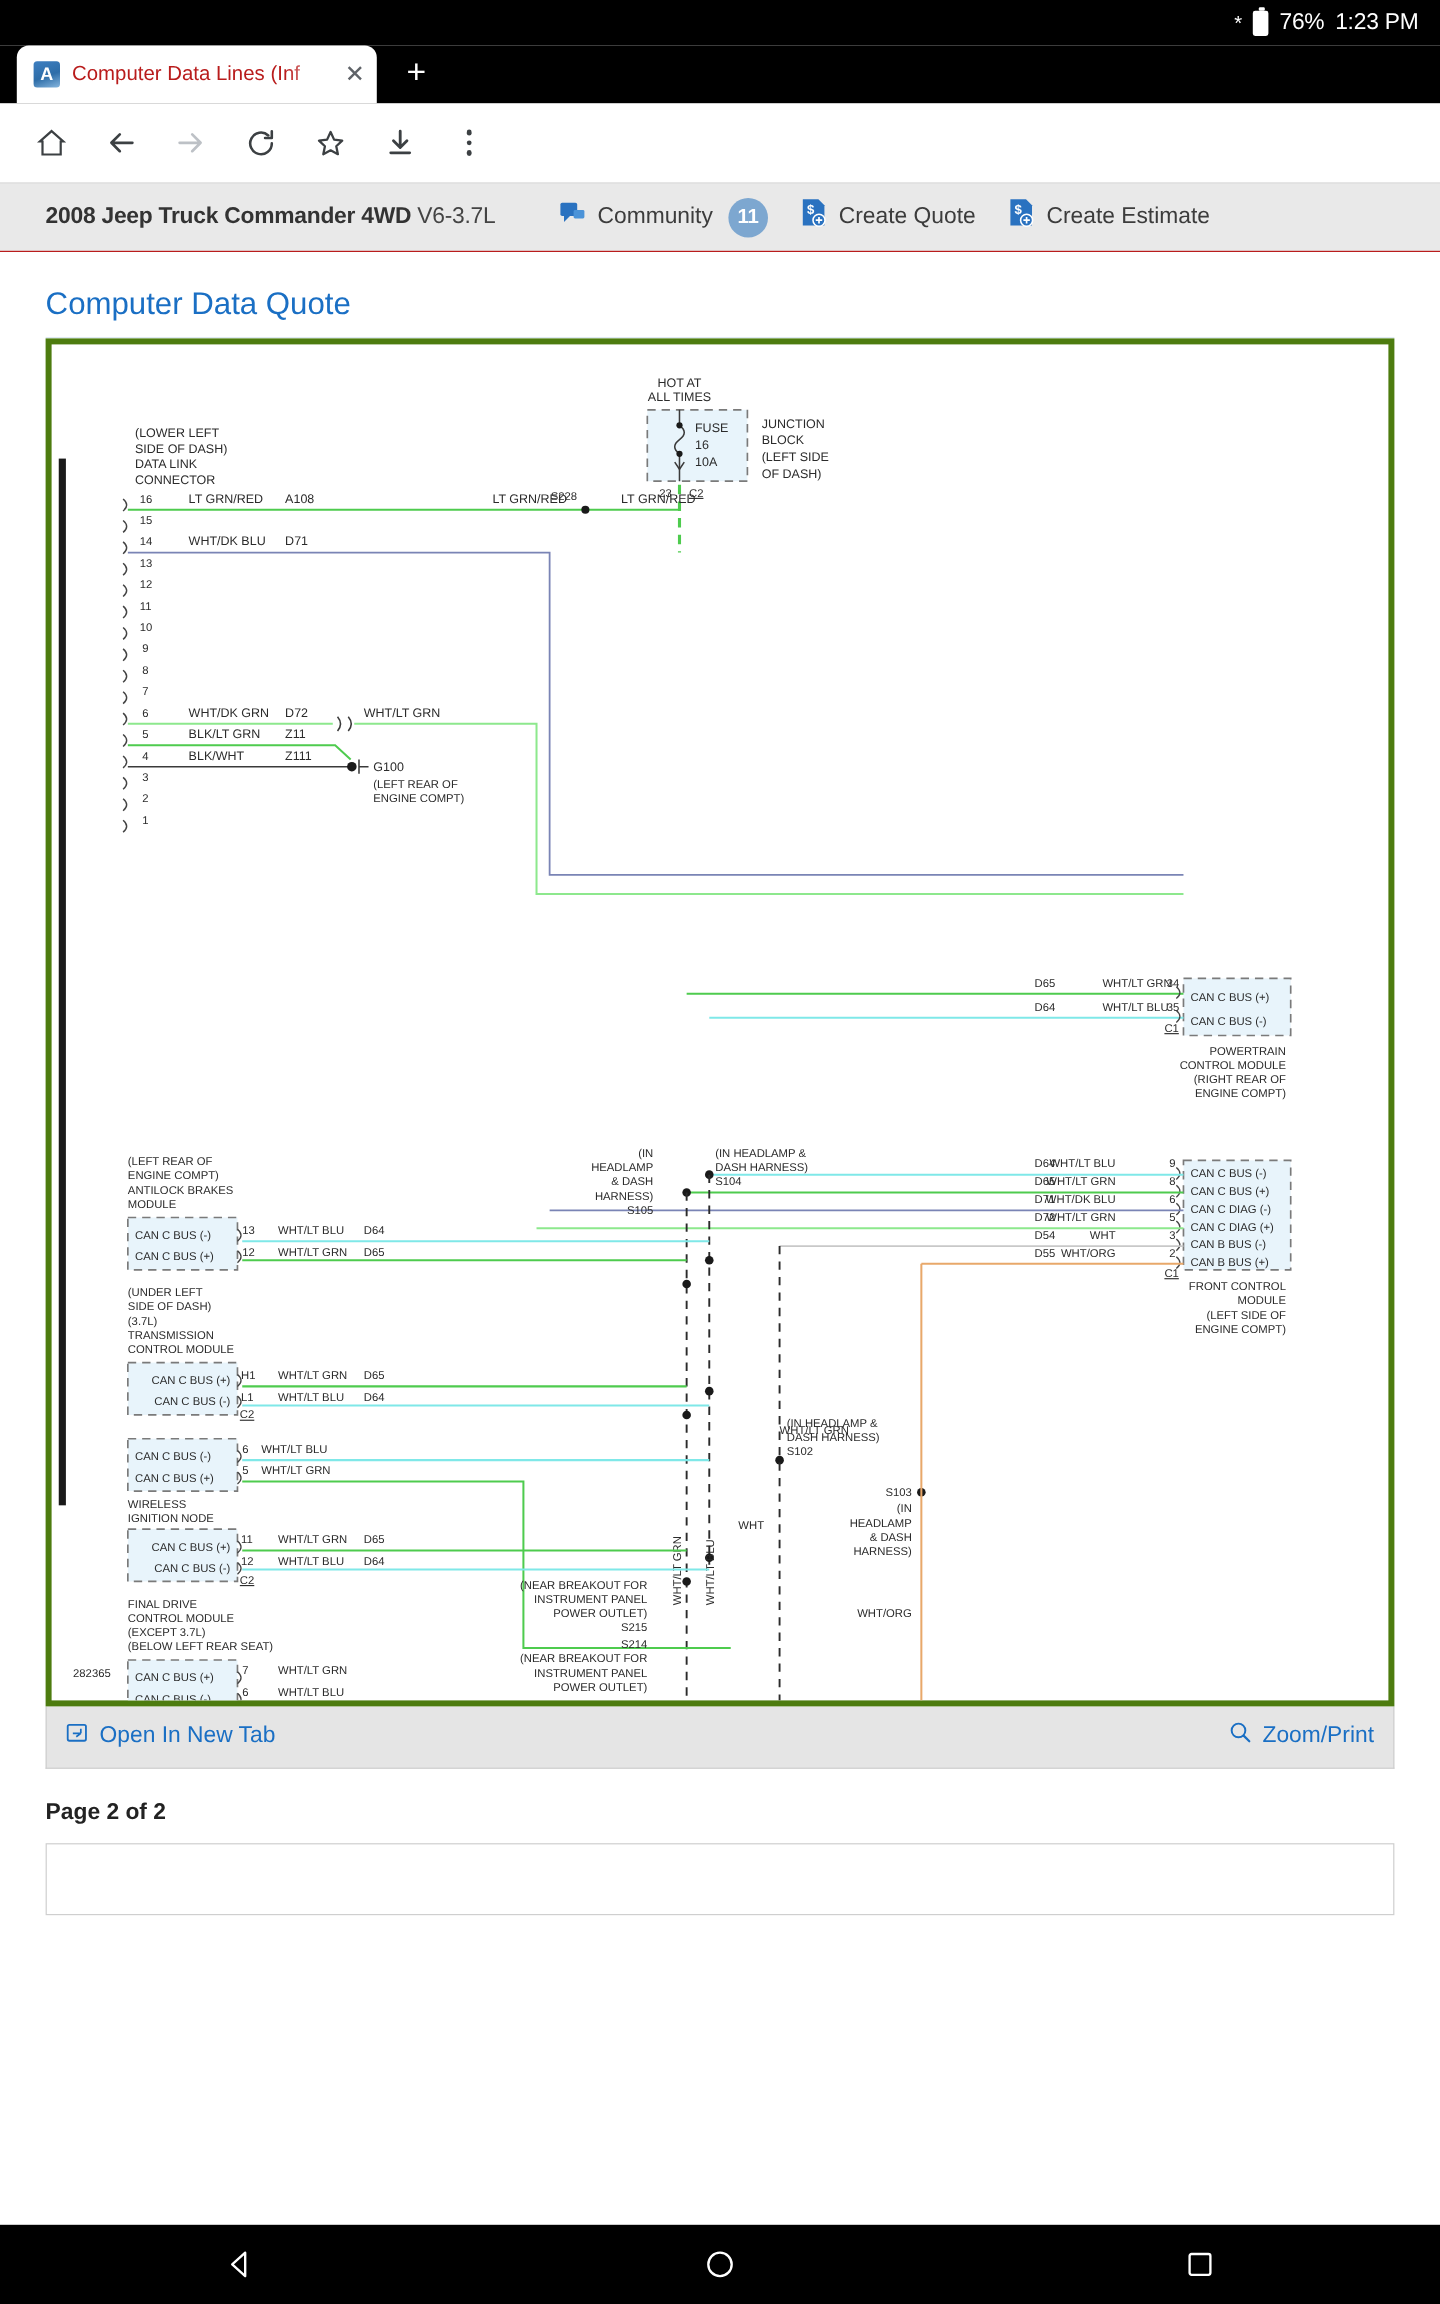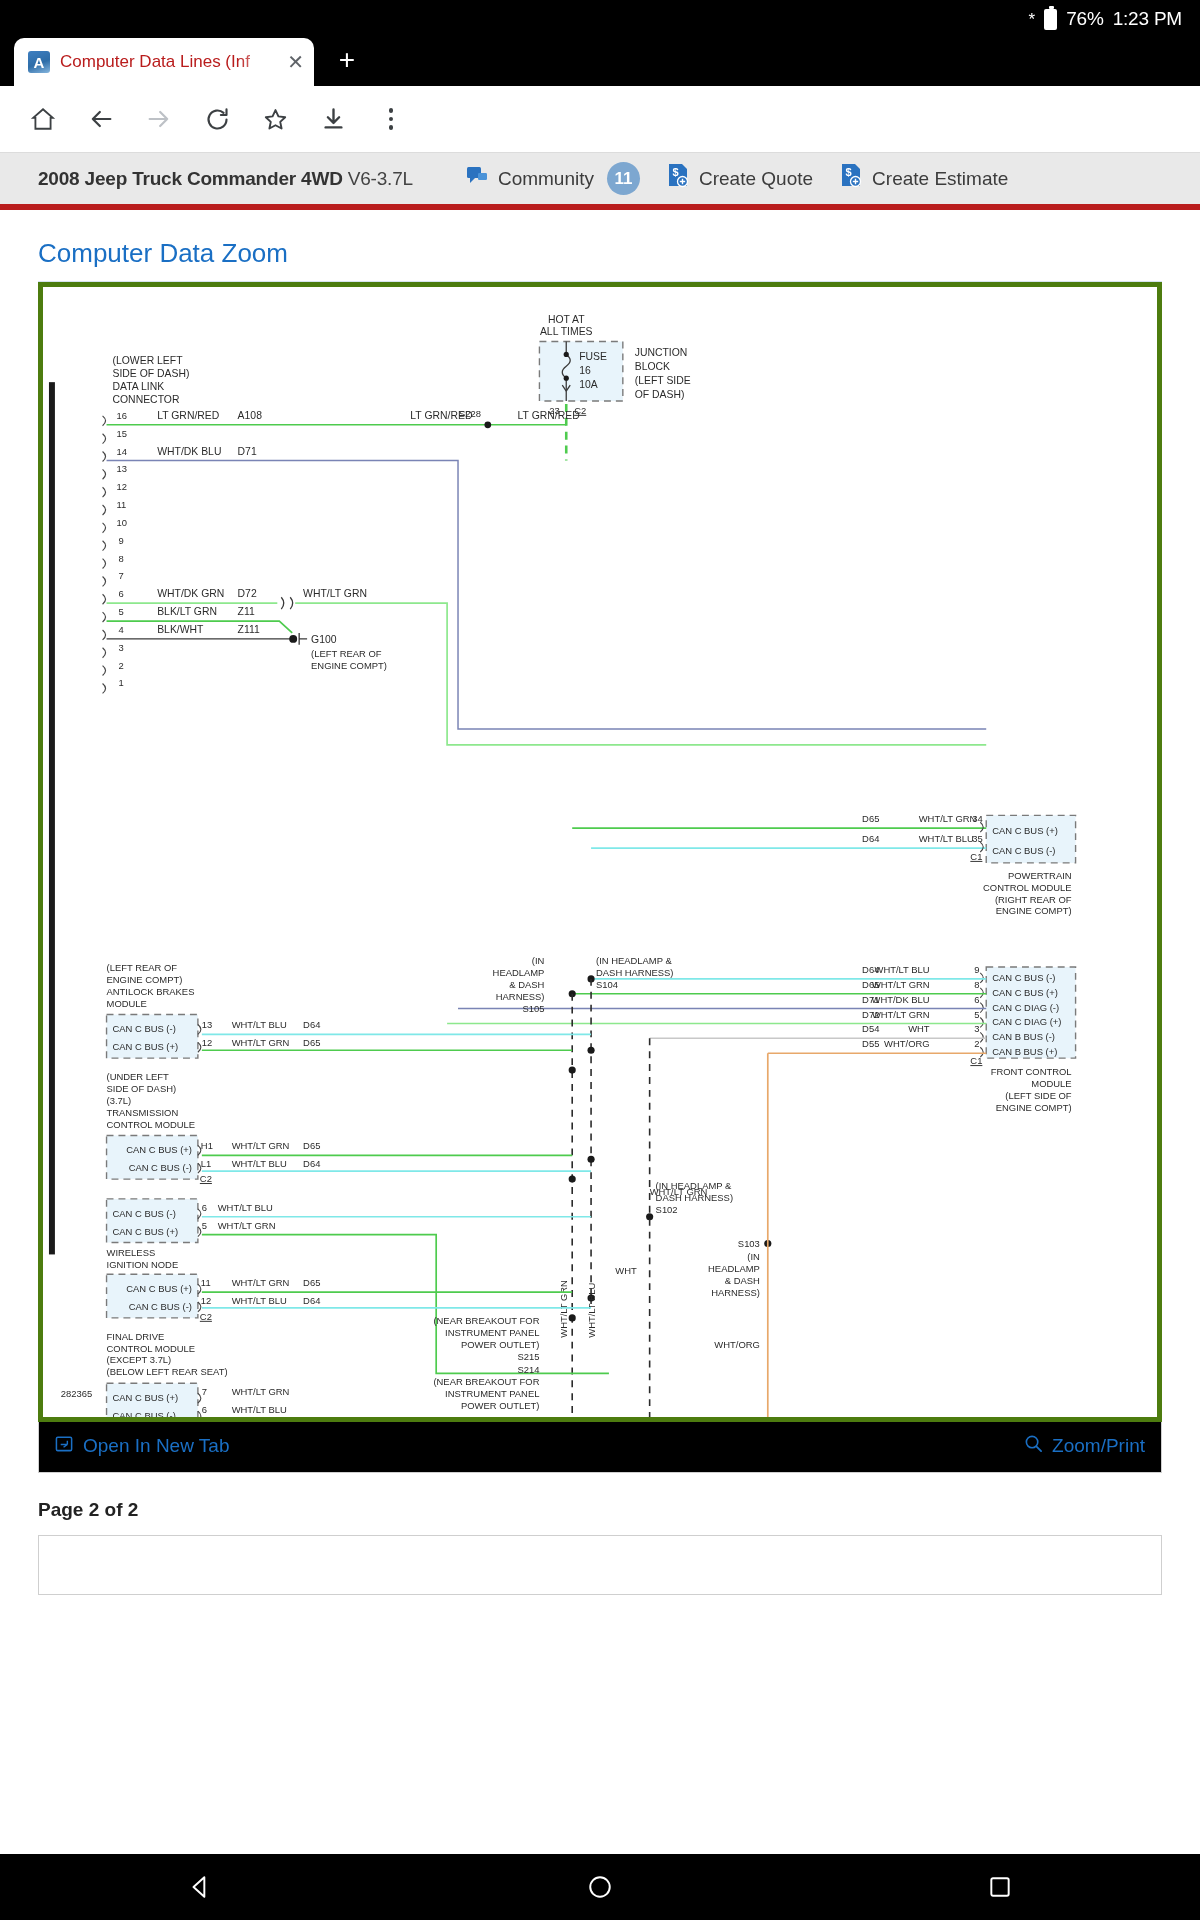--- a/index.html
+++ b/index.html
@@ -64,21 +64,21 @@
     mask-image:linear-gradient(to right,#000 93%,transparent 100%);}
   .urltext b{color:#202124;font-weight:400}
   .lock{width:15px;height:19px;position:relative;flex:0 0 auto}
   .lock i{position:absolute;bottom:0;left:0;width:15px;height:11px;background:#202124;border-radius:2px;display:block}
   .lock u{position:absolute;top:0;left:3px;width:9px;height:10px;border:2.5px solid #202124;border-bottom:none;border-radius:5px 5px 0 0;display:block}
   .menu-dots{display:flex;flex-direction:column;gap:4px;align-items:center}
   .menu-dots span{width:4.5px;height:4.5px;border-radius:50%;background:#3c4043;display:block}
 
   
   .vehbar{
-    height:58px;background:#e9e9e9;border-top:1px solid #dcdcdc;border-bottom:6px solid #b91c1c;
+    height:58px;background:#e9e9e9;border-top:1px solid #dcdcdc;border-bottom:1px solid #b91c1c;
     display:flex;align-items:center;padding-left:38px;gap:0;
   }
   .vehname{font-size:19px;color:#333;font-weight:bold;letter-spacing:-.2px}
   .vehname em{font-weight:normal;font-style:normal;color:#444}
   .vactions{display:flex;align-items:center;gap:0;margin-left:52px}
   .vact{display:flex;align-items:center;gap:9px;font-size:19px;color:#3c3c3c;margin-right:26px}
   .badge{
     width:33px;height:33px;border-radius:50%;background:#7da7d0;color:#fff;
     font-size:17px;font-weight:bold;display:flex;align-items:center;justify-content:center;margin-left:4px;
   }
@@ -88,21 +88,21 @@
   .pagetitle{
     font-size:26px;color:#1a6fc4;font-weight:normal;padding:28px 0 12px 0;
     border-bottom:1px solid #d6e4f0;
   }
   .pageno{font-size:19px;font-weight:bold;color:#222;padding:24px 0 16px 0}
   .diagram-frame{
     border:5px solid #4d7c0f;background:#fff;position:relative;height:1140px;overflow:hidden;
   }
   .diagram-foot{
     display:flex;justify-content:space-between;align-items:center;
-    padding:12px 16px 14px 16px;border:1px solid #cfcfcf;border-top:none;background:#000000;
+    padding:12px 16px 14px 16px;border:1px solid #cfcfcf;border-top:none;background:#e5e5e5;
   }
   .footlink{color:#1a6fc4;font-size:19px;display:flex;align-items:center;gap:9px}
 
   
   .dgm{position:absolute;inset:0}
   .dgm svg{width:100%;height:100%;display:block}
 
   
   .navbar{
     position:absolute;left:0;bottom:0;width:1200px;height:66px;background:#000;
@@ -213,21 +213,21 @@
           </svg>
       </span>
       <span>Create Estimate</span>
     </span>
 
   </span>
 </div>
 
 <div class="content">
 
-  <div class="pagetitle">Computer Data Zoom</div>
+  <div class="pagetitle">Computer Data Quote</div>
 
   <div class="diagram-frame">
     <div class="dgm">
       <svg viewBox="0 0 1122 1140" preserveAspectRatio="none" xmlns="http://www.w3.org/2000/svg">
         <defs>
           <style>
             .t{font-family:"Liberation Sans",sans-serif;font-size:10.5px;fill:#2b2b2b}
             .ts{font-family:"Liberation Sans",sans-serif;font-size:9.5px;fill:#2b2b2b}
             .tn{font-family:"Liberation Sans",sans-serif;font-size:10.5px;fill:#2b2b2b}
             .wg{stroke:#4ecb4e;stroke-width:1.7;fill:none}

